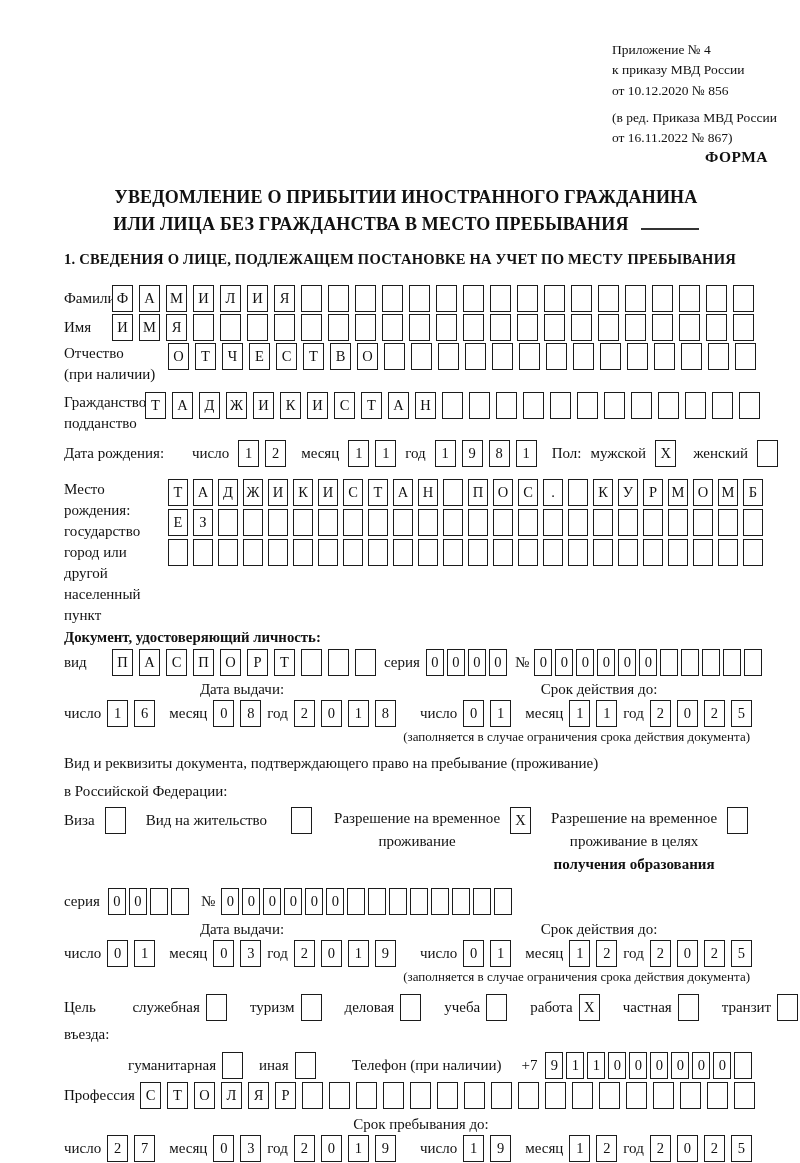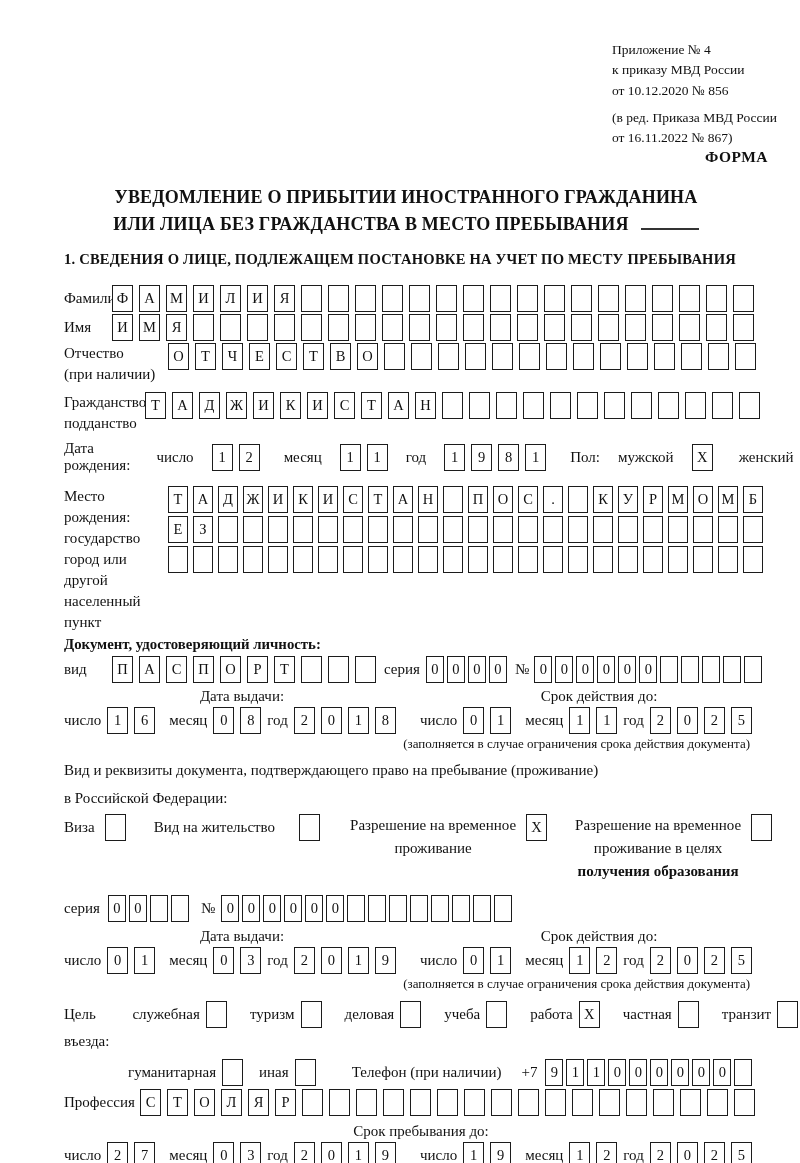--- a/index.html
+++ b/index.html
@@ -45,21 +45,21 @@
   .dates-head { display:flex; font-size:15px; }
   .dh-left { width:356px; text-align:center; }
   .dh-right { flex:1; text-align:center; }
   .dates-row { display:flex; }
   .dgroup { display:flex; align-items:center; gap:6px; }
   .dg-left { width:356px; }
   .dlabel { font-size:15px; }
   .note { font-size:13px; text-align:right; padding-right:28px; margin-top:2px; }
 
   .plain { font-size:15px; line-height:1.55; }
-  .permits { gap:18px; }
+  .permits { gap:10px; }
   .pitem { display:flex; gap:10px; align-items:flex-start; }
   .plines { text-align:center; line-height:23px; font-size:15px; }
   .pl-left { line-height:27px; font-size:15px; }
 
   .goal-row { display:flex; align-items:flex-start; flex-wrap:nowrap; }
   .goal-pair { display:flex; gap:6px; margin-left:23px; align-items:flex-start; }
   .goal-pair .glabel { line-height:27px; }
   .glabel { font-size:15px; }
 </style>
 </head>
@@ -204,21 +204,21 @@
           <span class="cell"></span>
           <span class="cell"></span>
           <span class="cell"></span>
           <span class="cell"></span>
           <span class="cell"></span>
           <span class="cell"></span>
           <span class="cell"></span>
         </span>
     </div>
 
-    <div class="frow" style="margin-top:6px; align-items:center; gap:18px;">
+    <div class="frow" style="margin-top:6px; align-items:center; gap:9px;">
       <span class="dlabel" style="width:112px;">Дата рождения:</span>
       <span class="dlabel" style="margin-left:8px;">число</span>
       <span class="cells">
           <span class="cell">1</span>
           <span class="cell">2</span>
         </span>
       <span class="dlabel" style="margin-left:6px;">месяц</span>
       <span class="cells">
           <span class="cell">1</span>
           <span class="cell">1</span>

